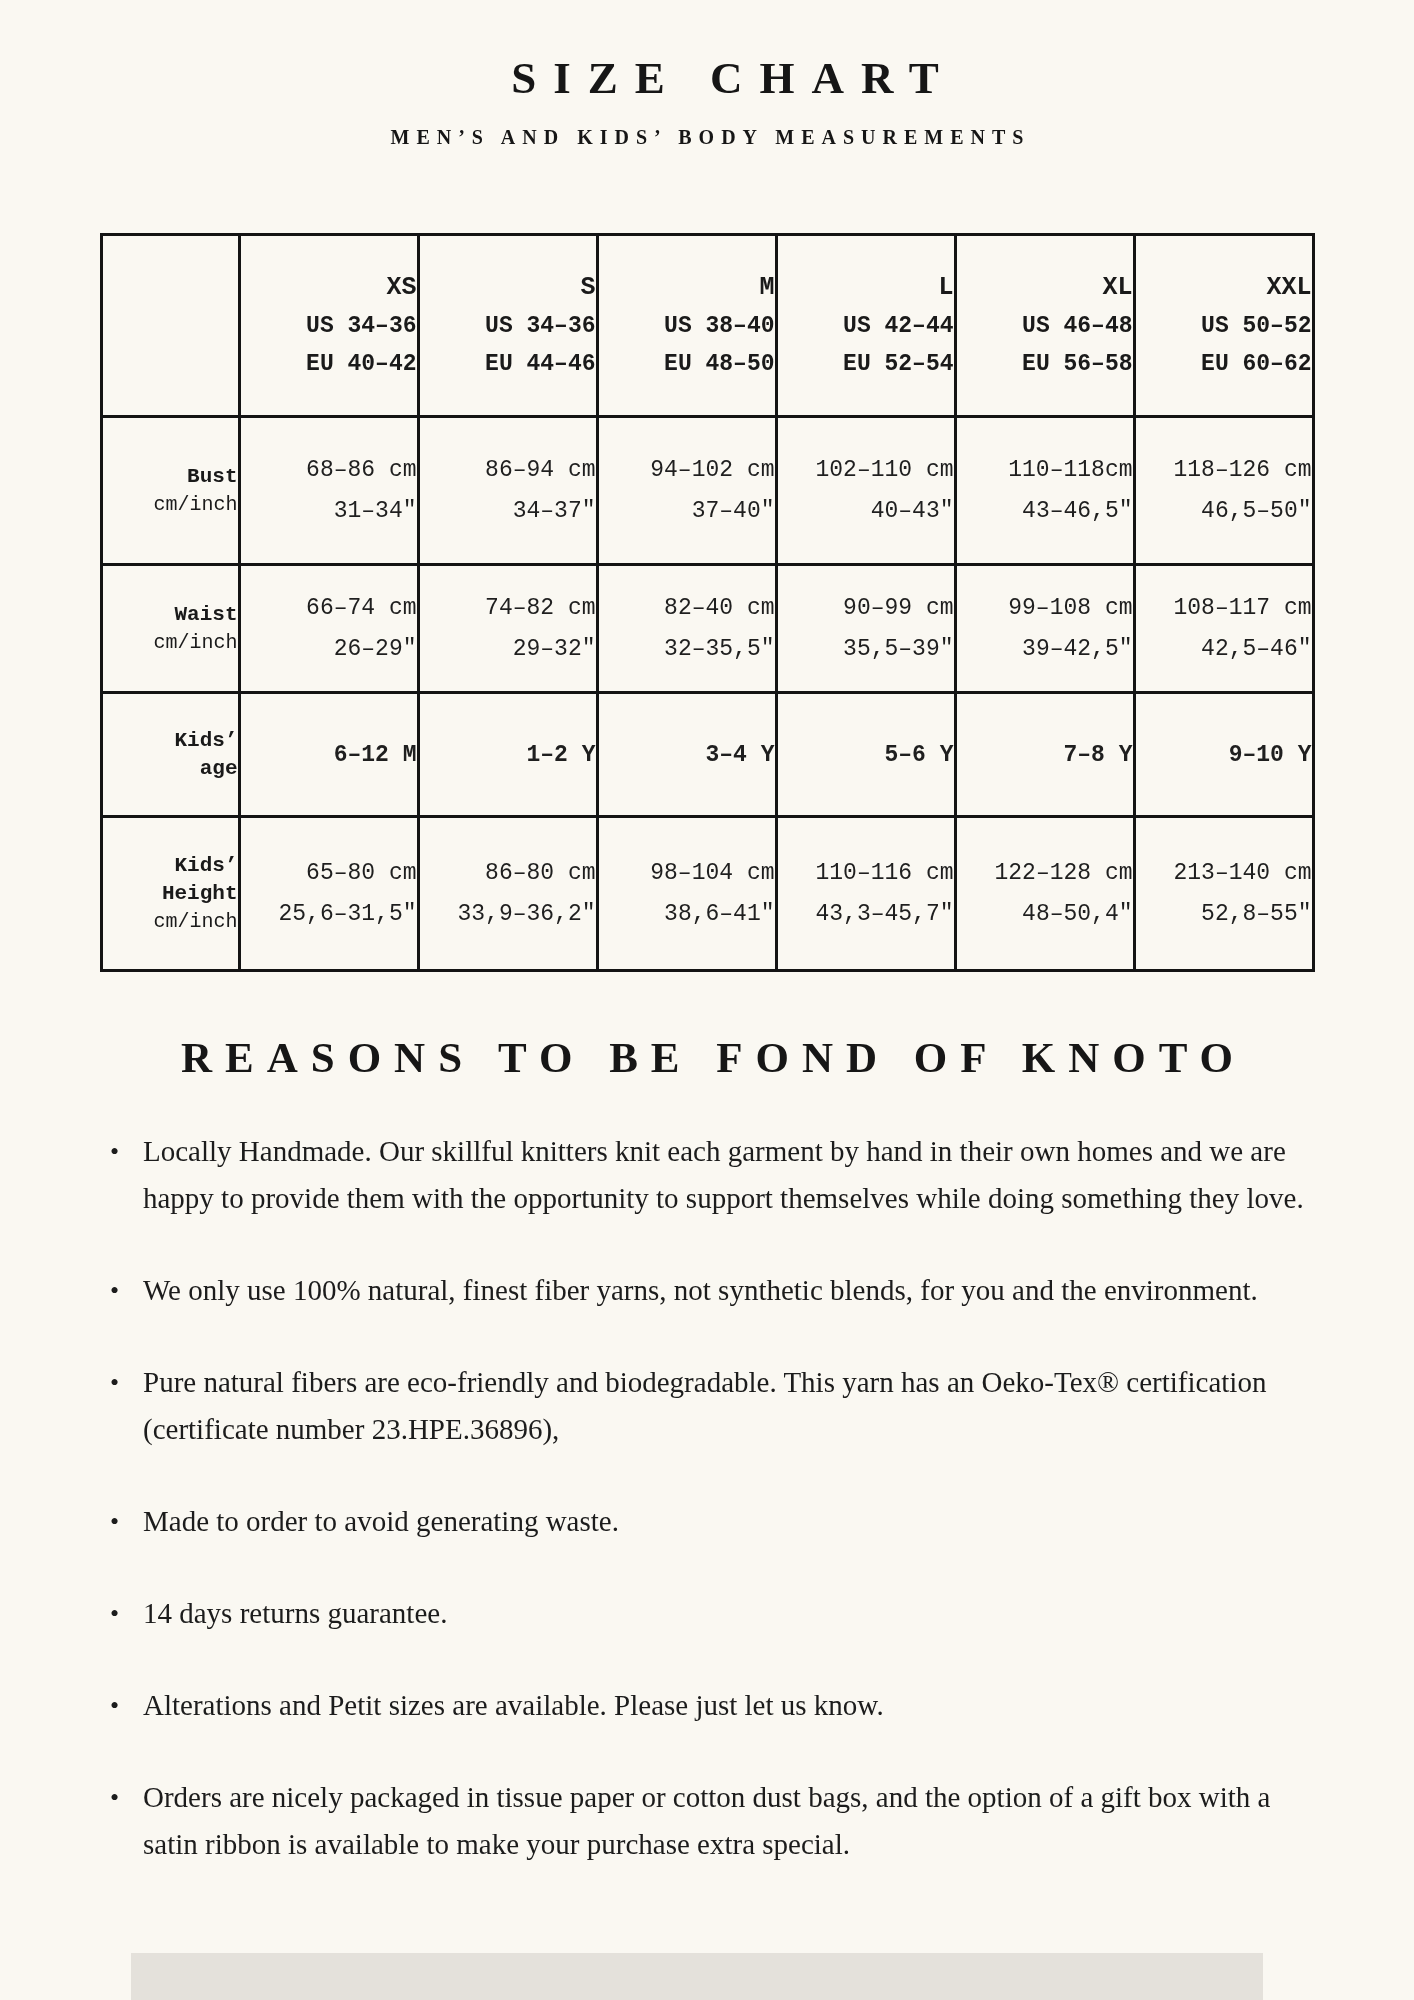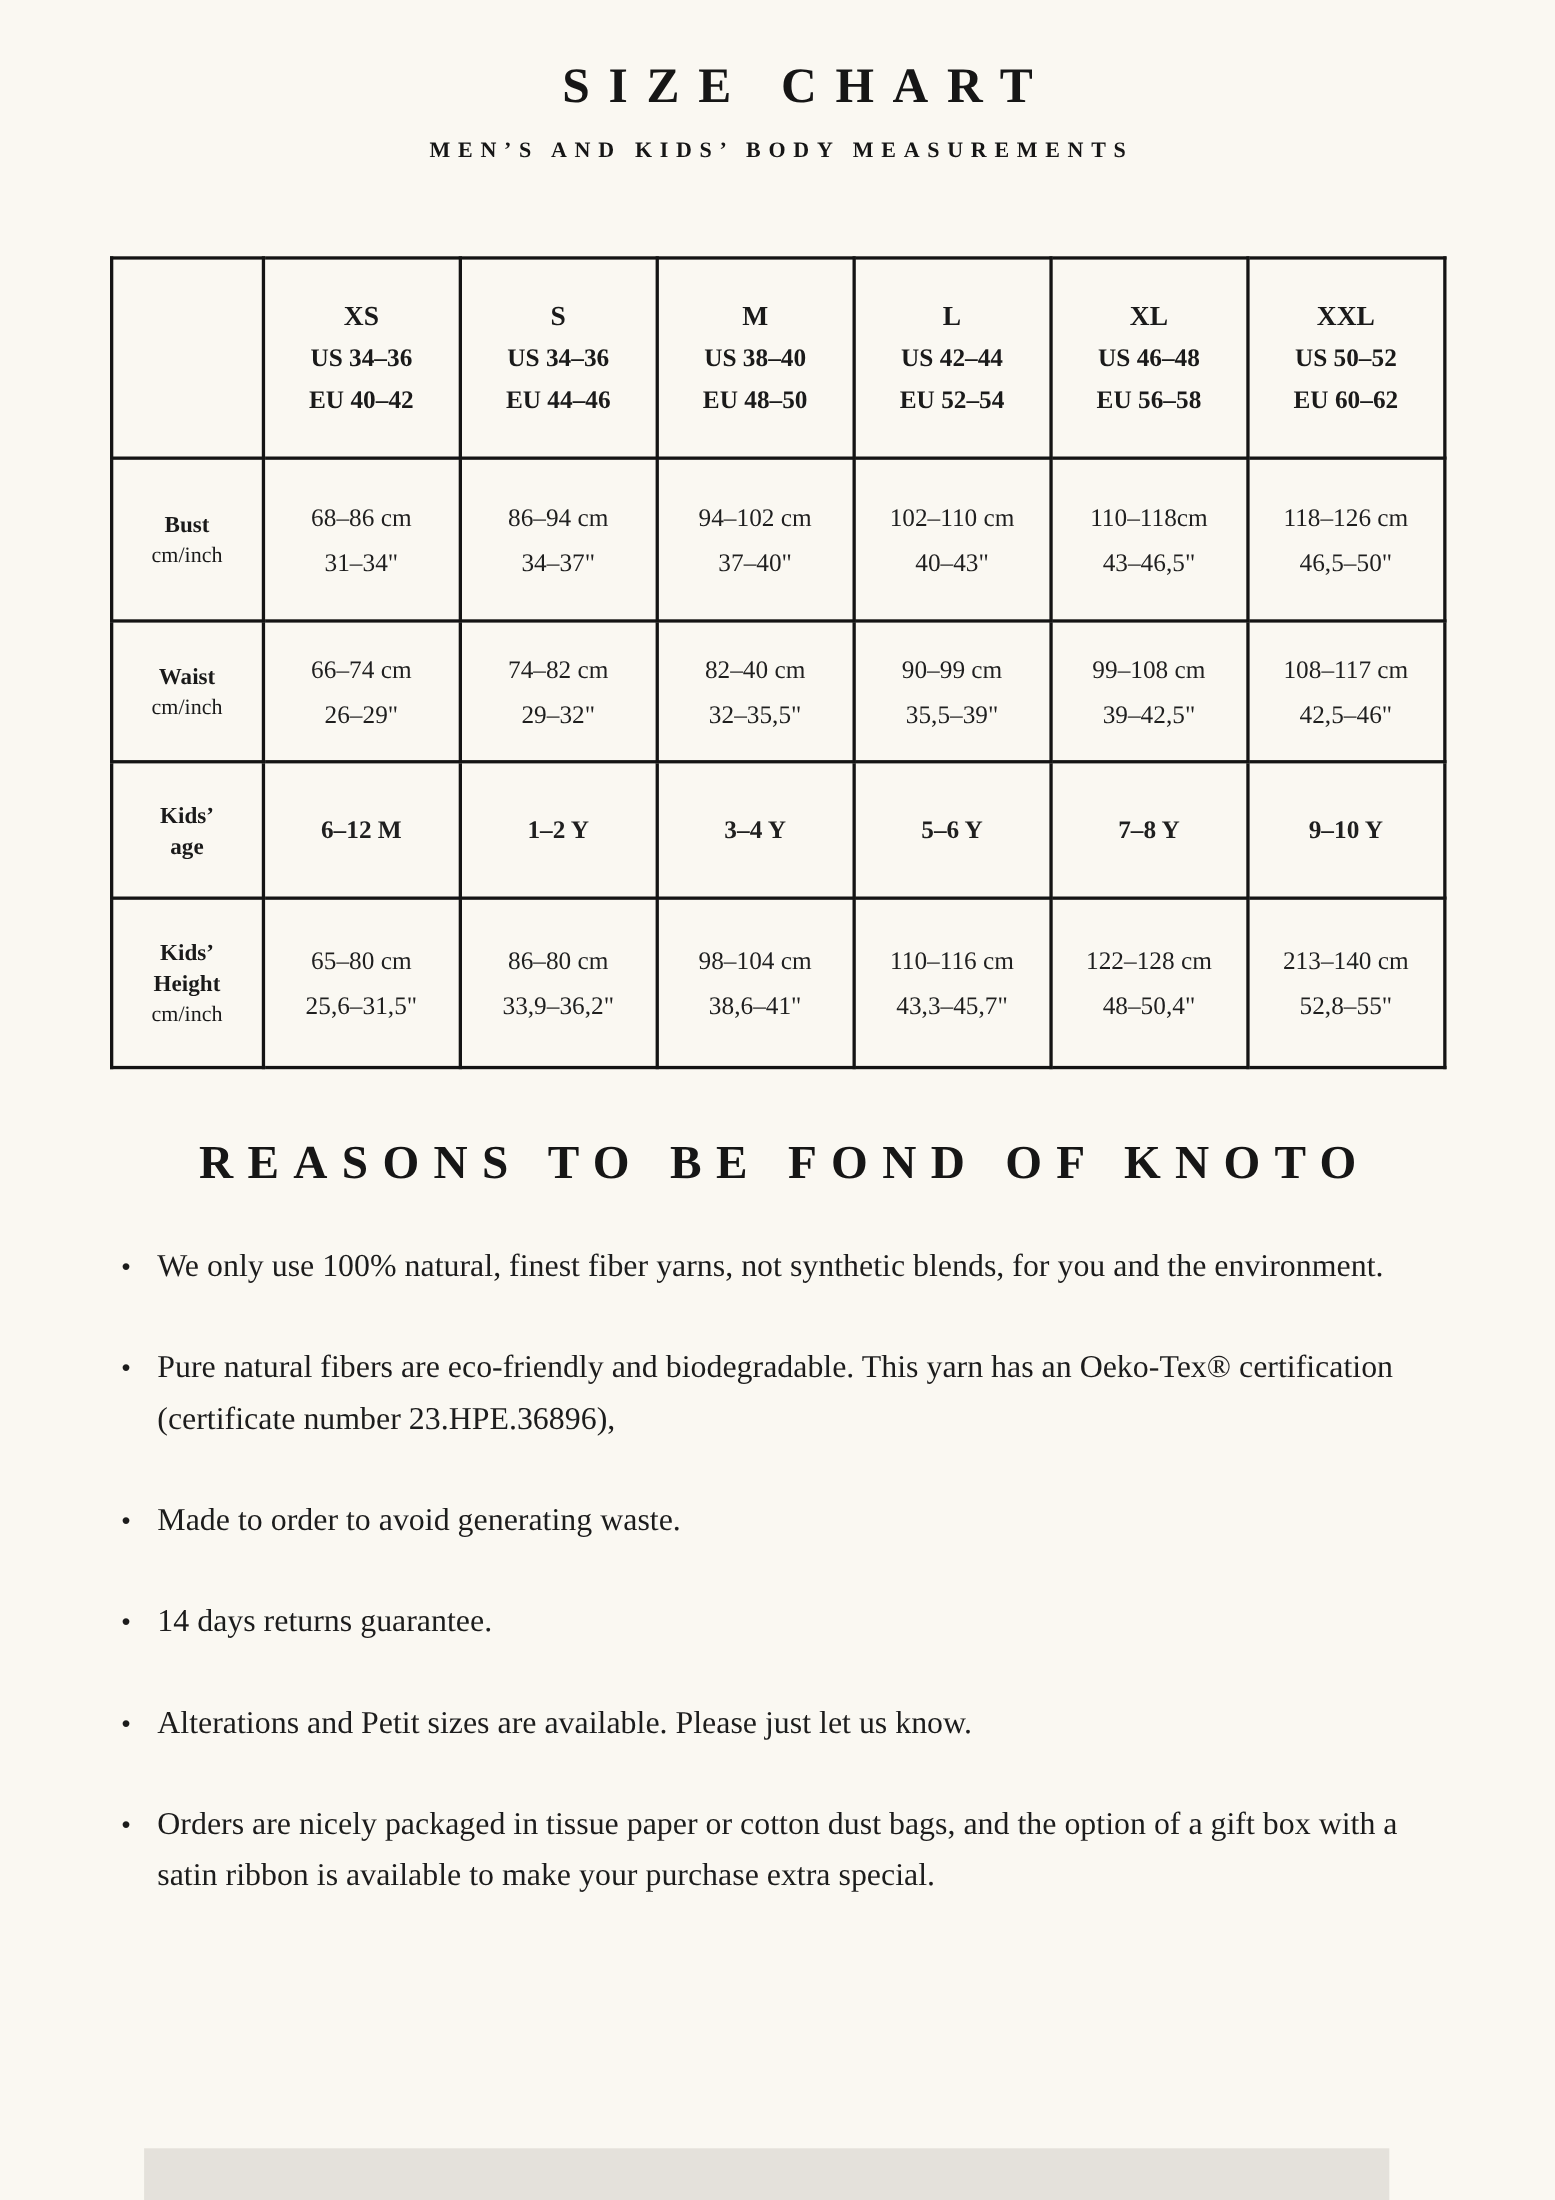--- a/index.html
+++ b/index.html
@@ -37,23 +37,24 @@
     color: #161616;
   }
 
   table.size-table {
     border-collapse: collapse;
     margin: 84px auto 0 auto;
     table-layout: fixed;
   }
   table.size-table th, table.size-table td {
     border: 3px solid #141414;
-    text-align: center;
+    text-align: right;
     vertical-align: middle;
-    padding: 16px;
+    padding: 0;
+    font-family: Liberation Mono, monospace;
   }
   .col-label { width: 138px; }
   .col-size  { width: 179px; }
 
   tr.hdr-row       { height: 182px; }
   tr.row-bust      { height: 148px; }
   tr.row-waist     { height: 128px; }
   tr.row-age       { height: 124px; }
   tr.row-height    { height: 154px; }
 
@@ -283,20 +284,21 @@
           <span class="cm">213–140 cm</span>
           <span class="inch">52,8–55"</span>
         </td>
       </tr>
     </tbody>
   </table>
 
   <h2 class="reasons-heading">REASONS TO BE FOND OF KNOTO</h2>
 
   <ul class="reasons-list">
+    <li>Locally Handmade. Our skillful knitters knit each garment by hand in their own homes and we are happy to provide them with the opportunity to support themselves while doing something they love.</li>
     <li>We only use 100% natural, finest fiber yarns, not synthetic blends, for you and the environment.</li>
     <li>Pure natural fibers are eco-friendly and biodegradable. This yarn has an Oeko-Tex® certification (certificate number 23.HPE.36896),</li>
     <li>Made to order to avoid generating waste.</li>
     <li>14 days returns guarantee.</li>
     <li>Alterations and Petit sizes are available. Please just let us know.</li>
     <li>Orders are nicely packaged in tissue paper or cotton dust bags, and the option of a gift box with a satin ribbon is available to make your purchase extra special.</li>
   </ul>
 
   <div class="gray-strip"></div>
 

